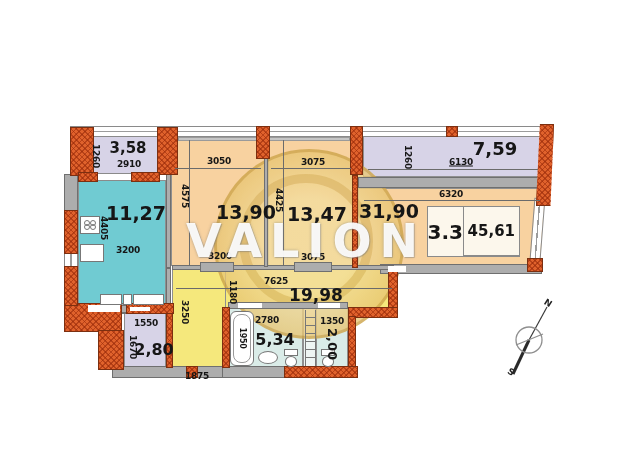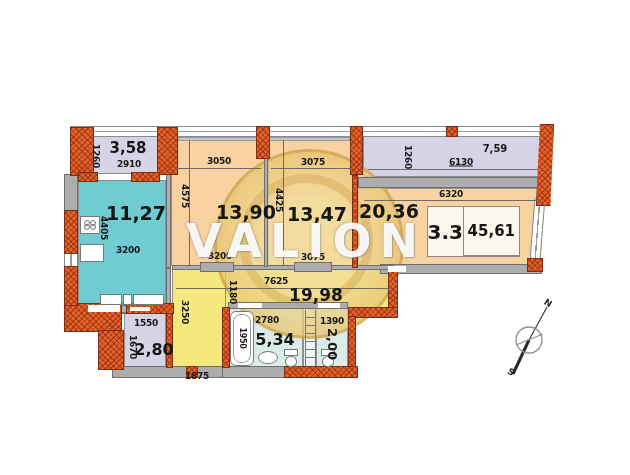--- a/index.html
+++ b/index.html
@@ -169,42 +169,42 @@
   <div class="lbl dim" style="left:219px;top:161px;">3050</div>
   <div class="lbl" style="left:226px;top:212px;font-size:19px;margin-left:20px;">13,90</div>
   <div class="lbl dim v" style="left:184px;top:196px;">4575</div>
   <div class="lbl dim" style="left:220px;top:256px;">3200</div>
 
   <div class="lbl dim" style="left:313px;top:162px;">3075</div>
   <div class="lbl" style="left:317px;top:214px;font-size:19px;">13,47</div>
   <div class="lbl dim v" style="left:278px;top:200px;">4425</div>
   <div class="lbl dim" style="left:313px;top:257px;">3075</div>
 
-  <div class="lbl" style="left:495px;top:149px;font-size:10px;">7,59</div>
+  <div class="lbl" style="left:495px;top:149px;font-size:18px;">7,59</div>
   <div class="lbl dim" style="left:461px;top:162px;text-decoration:underline;">6130</div>
   <div class="lbl dim v" style="left:407px;top:157px;">1260</div>
 
   <div class="lbl dim" style="left:451px;top:194px;">6320</div>
-  <div class="lbl" style="left:389px;top:211px;font-size:19px;">20,36</div>
+  <div class="lbl" style="left:389px;top:211px;font-size:19px;">31,90</div>
 
   <div class="lbl dim" style="left:276px;top:281px;">7625</div>
   <div class="lbl" style="left:316px;top:295px;font-size:17px;">19,98</div>
   <div class="lbl dim v" style="left:232px;top:292px;">1180</div>
   <div class="lbl dim v" style="left:184px;top:312px;">3250</div>
   <div class="lbl dim" style="left:197px;top:348px;margin-top:28px;">1875</div>
 
   <div class="lbl dim" style="left:146px;top:323px;">1550</div>
   <div class="lbl dim v" style="left:132px;top:347px;">1670</div>
   <div class="lbl" style="left:154px;top:350px;font-size:16px;">2,80</div>
 
   <div class="lbl dim" style="left:267px;top:320px;">2780</div>
   <div class="lbl" style="left:275px;top:340px;font-size:16px;">5,34</div>
   <div class="lbl dim v" style="left:242px;top:338px;font-size:8px;">1950</div>
 
-  <div class="lbl dim" style="left:332px;top:321px;">1390</div>
+  <div class="lbl dim" style="left:332px;top:321px;">1350</div>
   <div class="lbl v" style="left:332px;top:344px;font-size:13px;">2,00</div>
 
   <div id="info">
     <div class="cell-unit">3.3</div>
     <div class="col">
       <div>45,61</div>
     </div>
   </div>
 
   <svg id="compass" width="70" height="92" viewBox="0 0 70 92">

